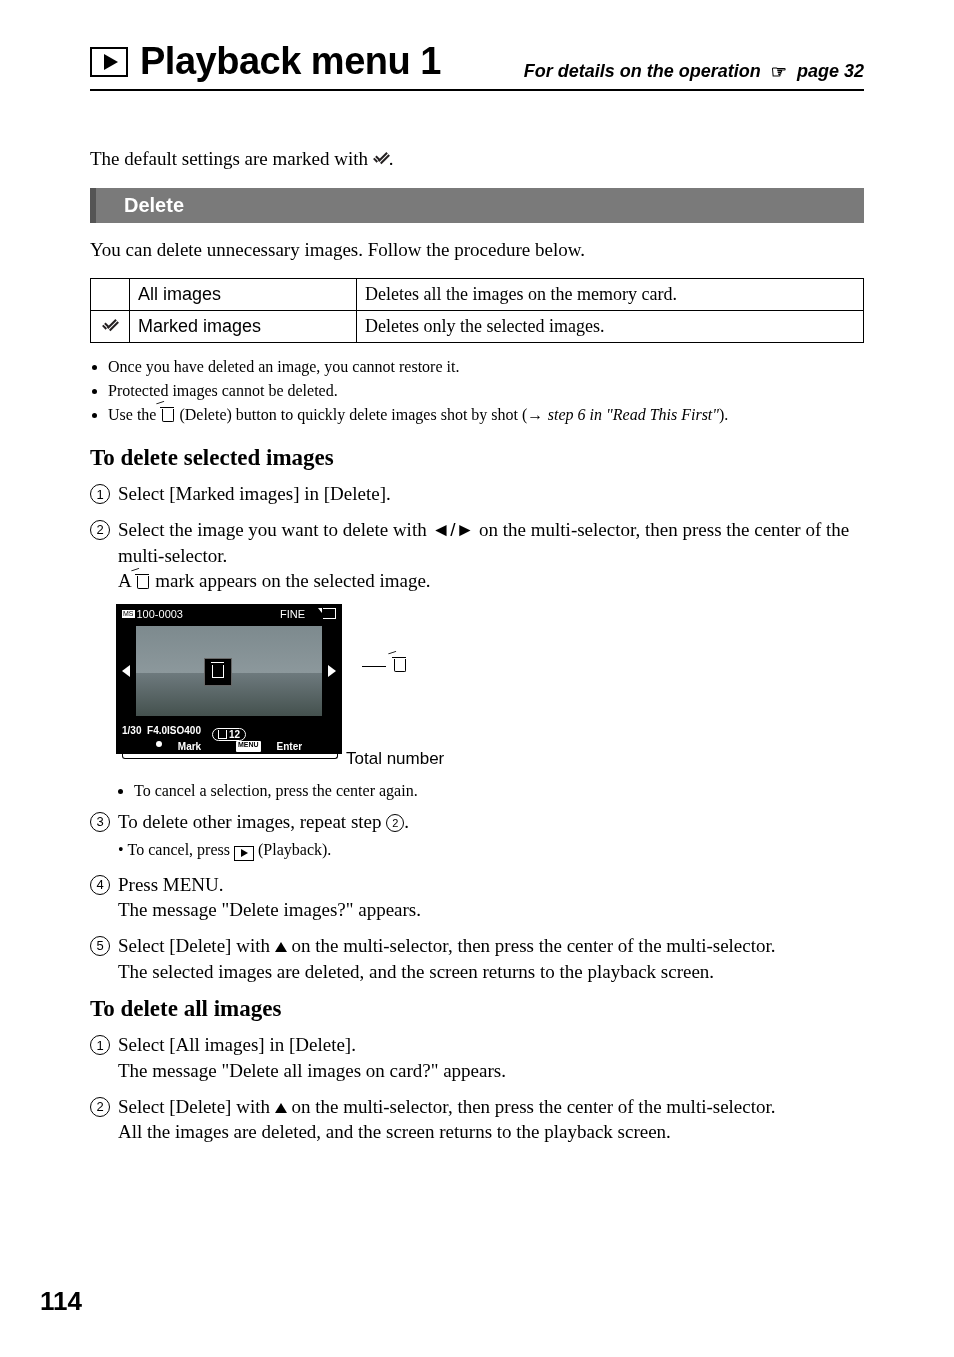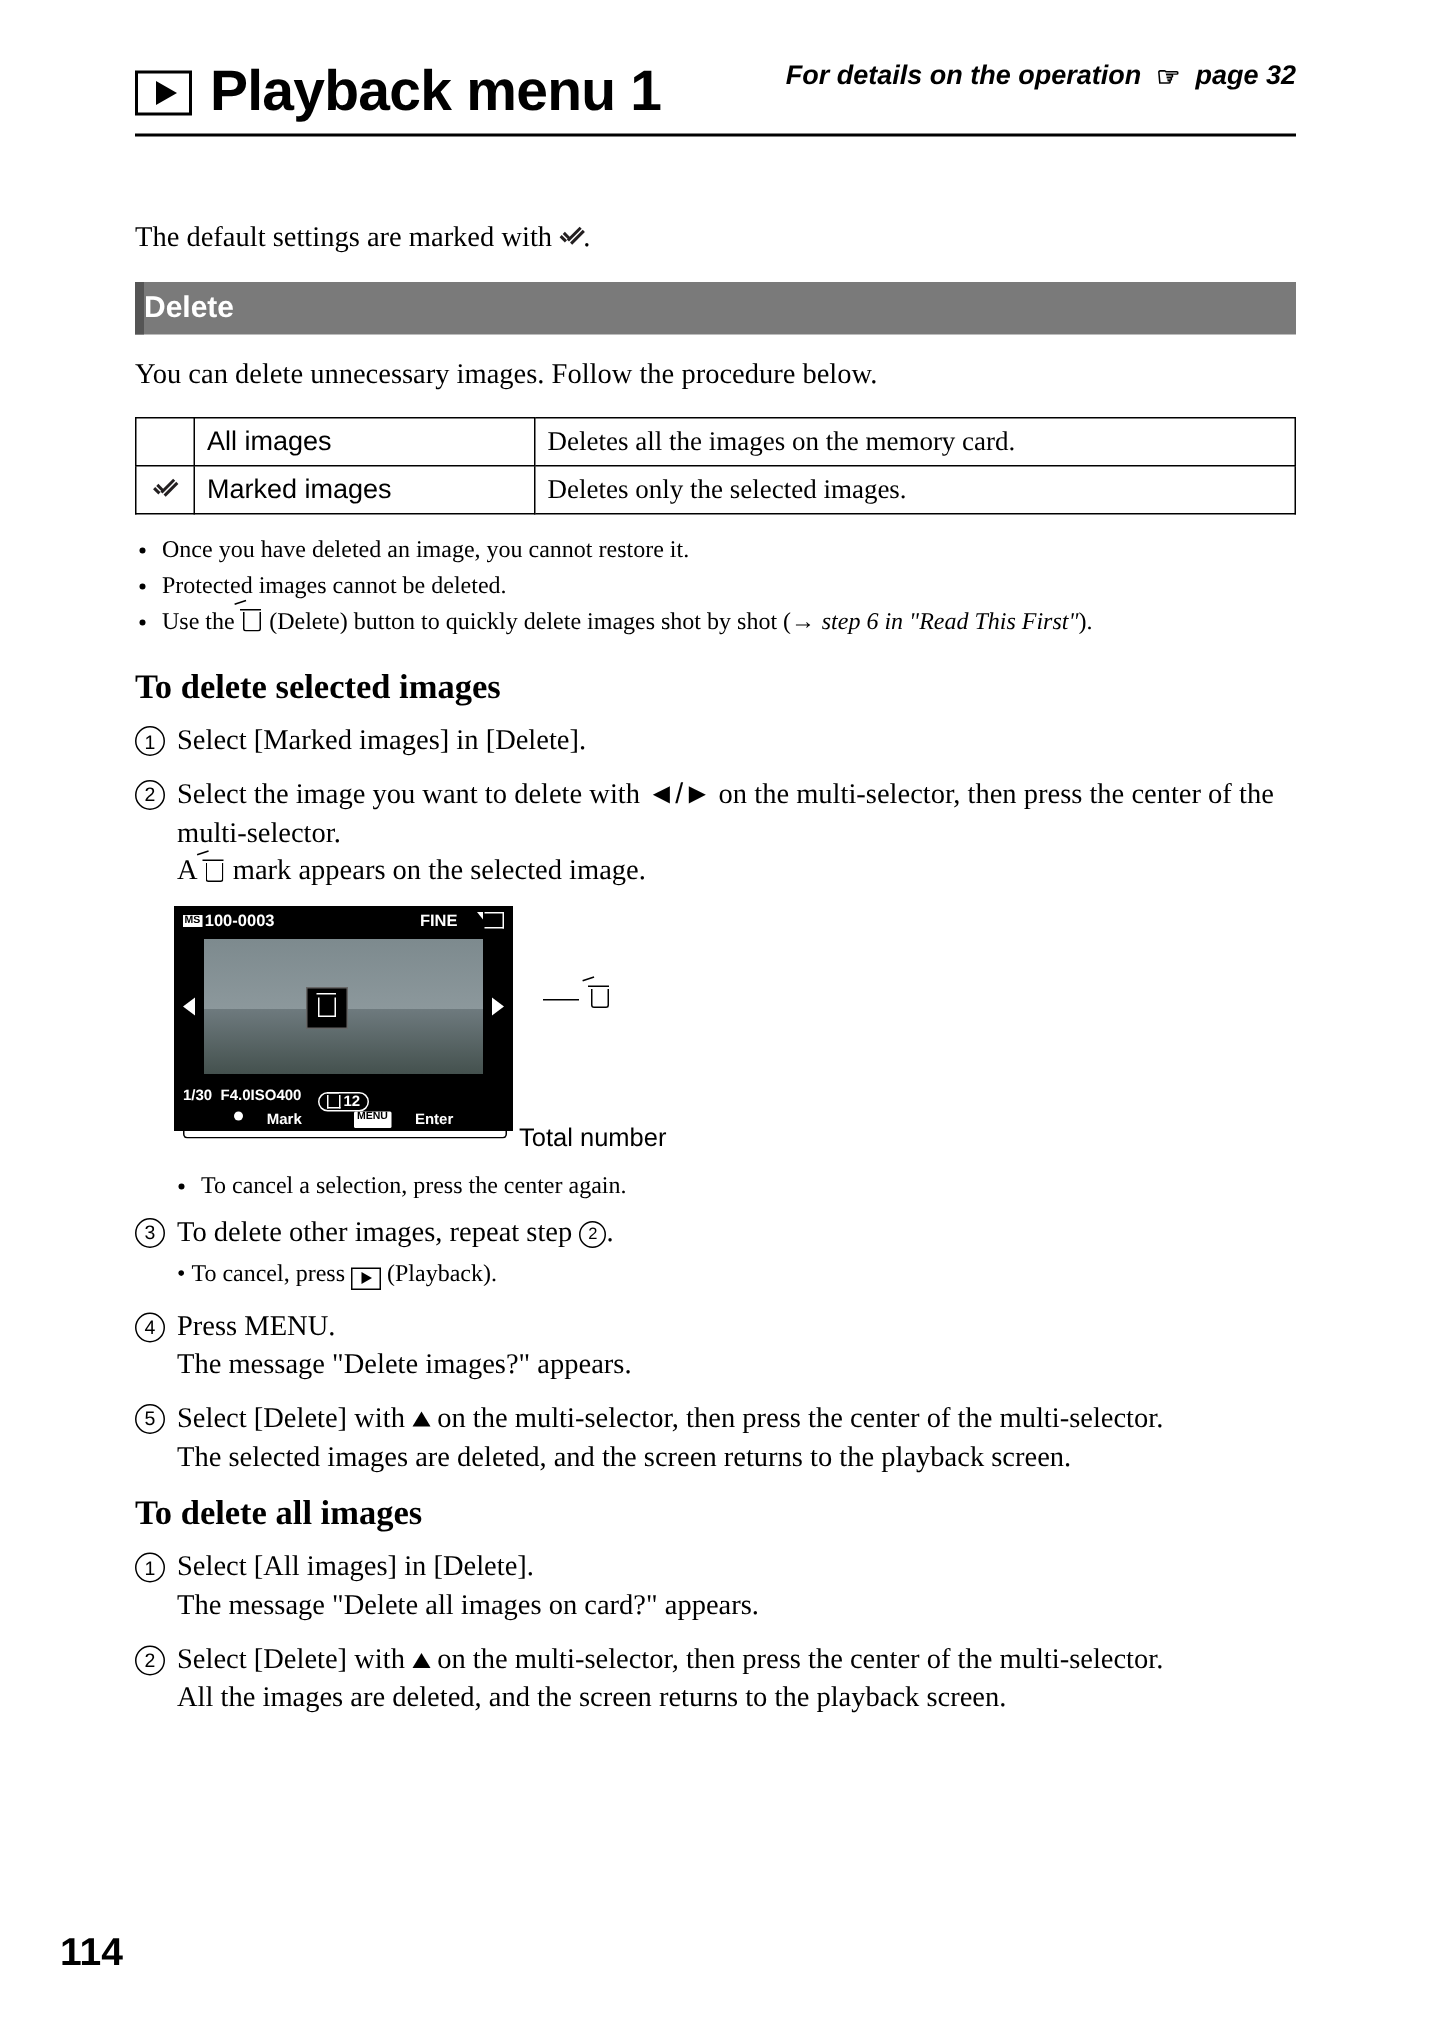--- a/index.html
+++ b/index.html
@@ -12,21 +12,21 @@
   }
   .page {
     width: 954px;
     height: 1357px;
     box-sizing: border-box;
     padding: 40px 90px 40px 90px;
     position: relative;
   }
   .header-row {
     display: flex;
-    align-items: flex-start;
+    align-items: flex-end;
     justify-content: space-between;
     border-bottom: 2px solid #000;
     padding-bottom: 6px;
     margin-bottom: 55px;
   }
   .header-left {
     display: flex;
     align-items: center;
     gap: 12px;
   }
@@ -98,21 +98,21 @@
   .check-icon.dbl::before,
   .check-icon.dbl::after {
     box-shadow: 0 3px 0 #231f20;
   }
   .section-bar {
     background: #7a7a7a;
     color: #fff;
     font-family: Arial, Helvetica, sans-serif;
     font-weight: bold;
     font-size: 20px;
-    padding: 6px 0;
+    padding: 6px 28px;
     margin: 4px 0 14px 0;
     border-left: 6px solid #555;
   }
   table.opt {
     width: 100%;
     border-collapse: collapse;
     margin: 6px 0 12px 0;
   }
   table.opt td {
     border: 1px solid #000;
@@ -234,21 +234,21 @@
     color: #fff;
   }
   .cs-top {
     position: absolute;
     top: 4px;
     left: 6px;
     right: 6px;
     display: flex;
     justify-content: space-between;
     font-size: 11px;
-    font-weight: bold;
+    font-weight: normal;
     align-items: center;
   }
   .ms-badge {
     display: inline-flex;
     align-items: center;
     gap: 2px;
   }
   .ms-badge .ms {
     background: #fff;
     color: #000;

